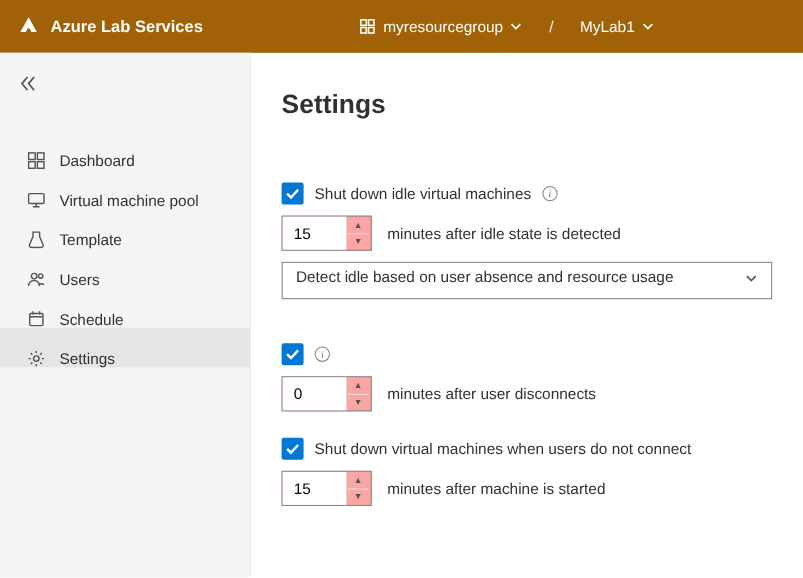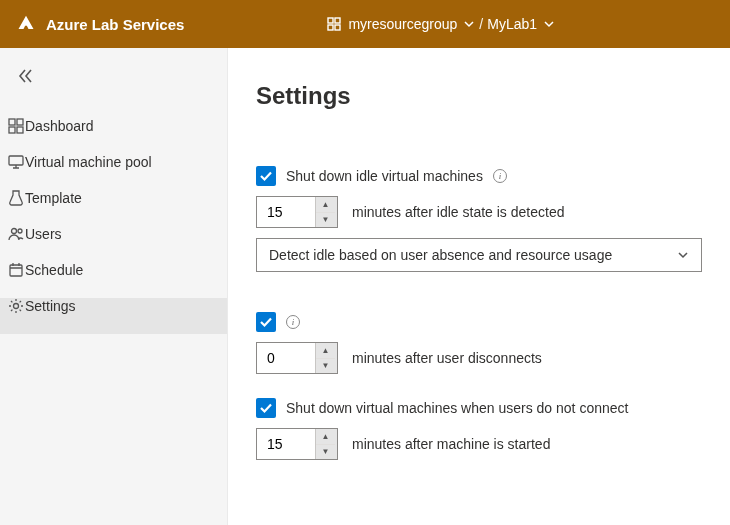--- a/index.html
+++ b/index.html
@@ -23,21 +23,21 @@
   }
   .brand {
     display: flex;
     align-items: center;
     gap: 10px;
     font-weight: 600;
     font-size: 15px;
   }
   .crumbs {
     display: flex;
-    gap: 4px;
+    gap: 24px;
     margin-left: 130px;
     font-size: 14px;
   }
   .crumb {
     display: flex;
     align-items: center;
     gap: 6px;
   }
   .crumb-sep { opacity: 0.9; }
   .layout {
@@ -54,23 +54,24 @@
     height: 44px;
     display: flex;
     align-items: center;
     padding: 0 16px;
     cursor: pointer;
     color: #666;
   }
   .nav { margin-top: 20px; }
   .nav-item {
     display: flex;
-    align-items: flex-start;
+    align-items: flex-end;
+    gap: 12px;
     height: 36px;
-    padding: 0 7px;
+    padding: 0 24px;
     cursor: pointer;
     color: #323130;
   }
   .nav-item.active { background: #e5e5e5; }
   .nav-icon { width: 18px; display: flex; align-items: center; justify-content: center; color:#555; }
   .main {
     flex: 1;
     padding: 34px 28px;
   }
   h1.page-title {
@@ -115,21 +116,21 @@
     align-items: center;
     gap: 14px;
     margin-bottom: 10px;
   }
   .num-input {
     display: flex;
     align-items: stretch;
     border: 1px solid #8a8886;
     height: 32px;
     width: 82px;
-    background: #e5e5e5;
+    background: #fca5a5;
   }
   .num-input input {
     border: none;
     outline: none;
     width: 58px;
     padding: 0 10px;
     font-size: 14px;
     font-family: inherit;
   }
   .spinners {
@@ -146,23 +147,23 @@
     font-size: 8px;
     color: #555;
     cursor: pointer;
   }
   .spin + .spin { border-top: 1px solid #e1dfdd; }
   .dropdown {
     border: 1px solid #8a8886;
     height: 34px;
     width: 446px;
     display: flex;
-    align-items: center;
+    align-items: flex-end;
     justify-content: space-between;
-    padding: 0 12px;
+    padding: 12px 12px;
     cursor: pointer;
     background: #fff;
     margin-bottom: 40px;
   }
   .block { margin-bottom: 24px; }
   .hint { color: #323130; }
   svg { display: block; }
 </style>
 </head>
 <body>

